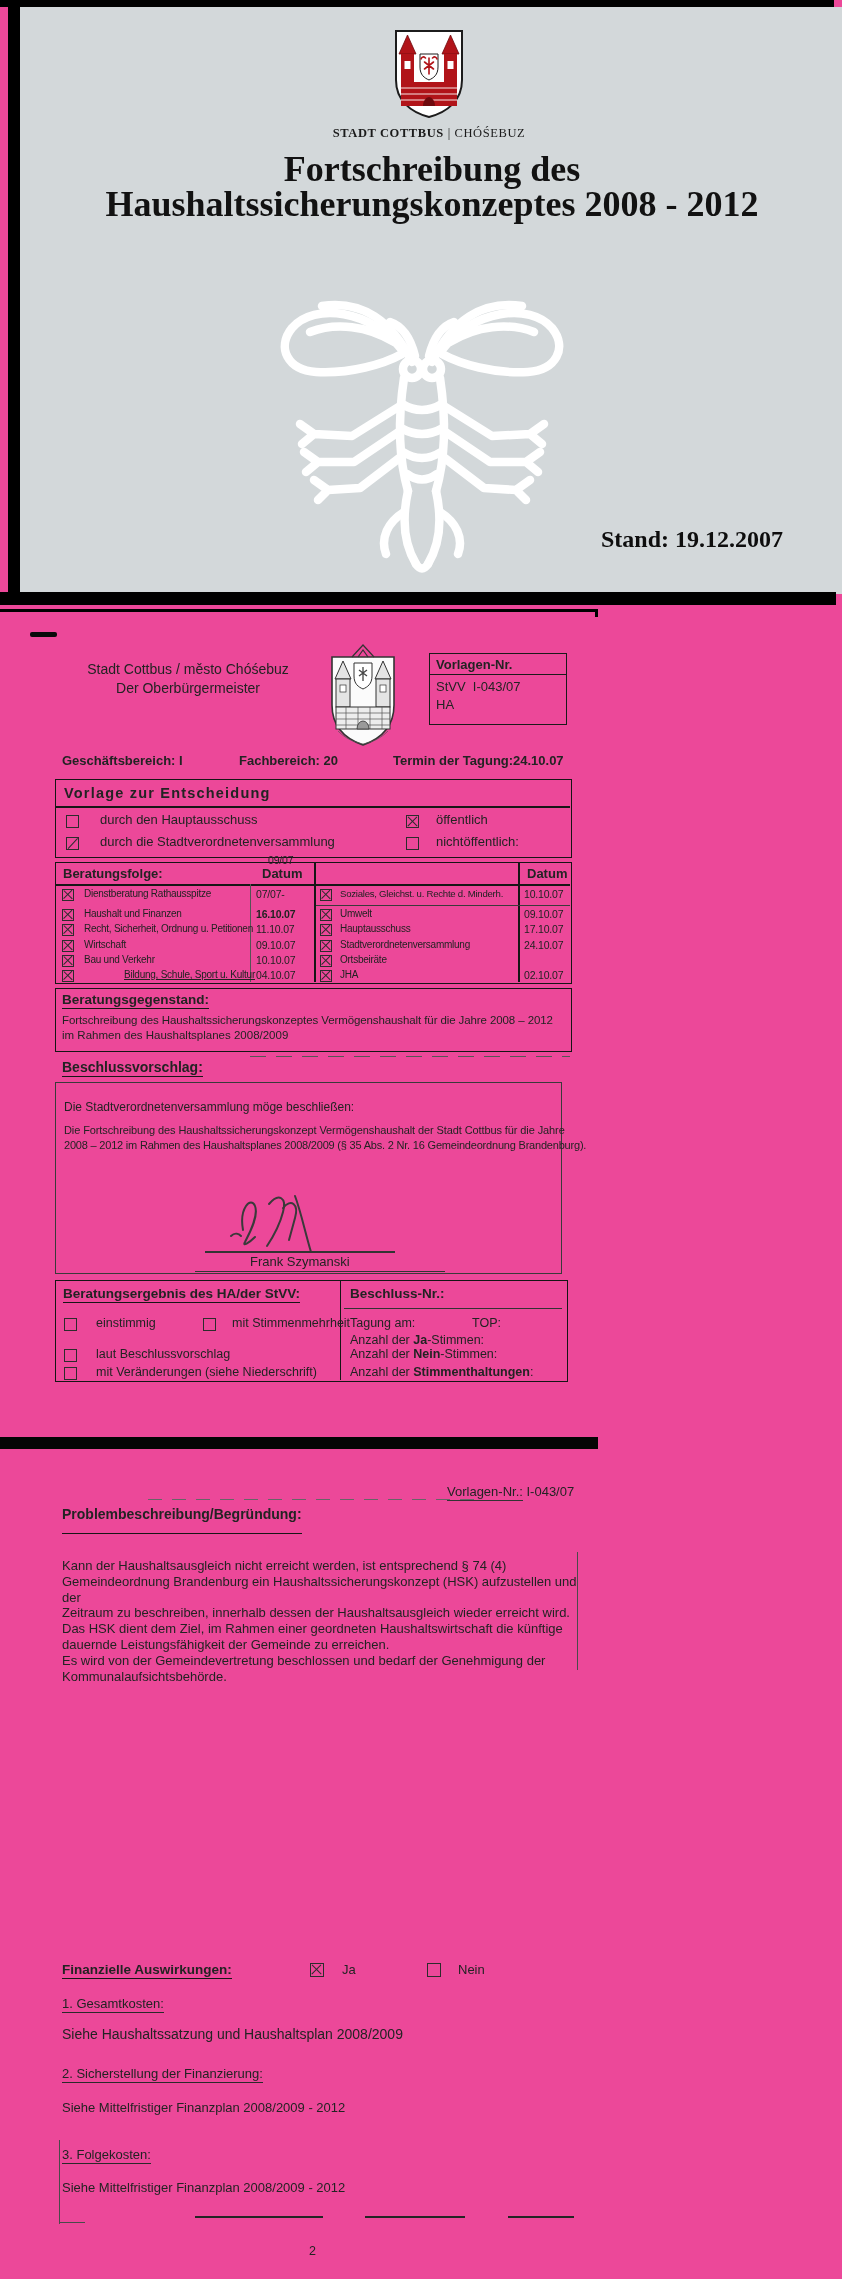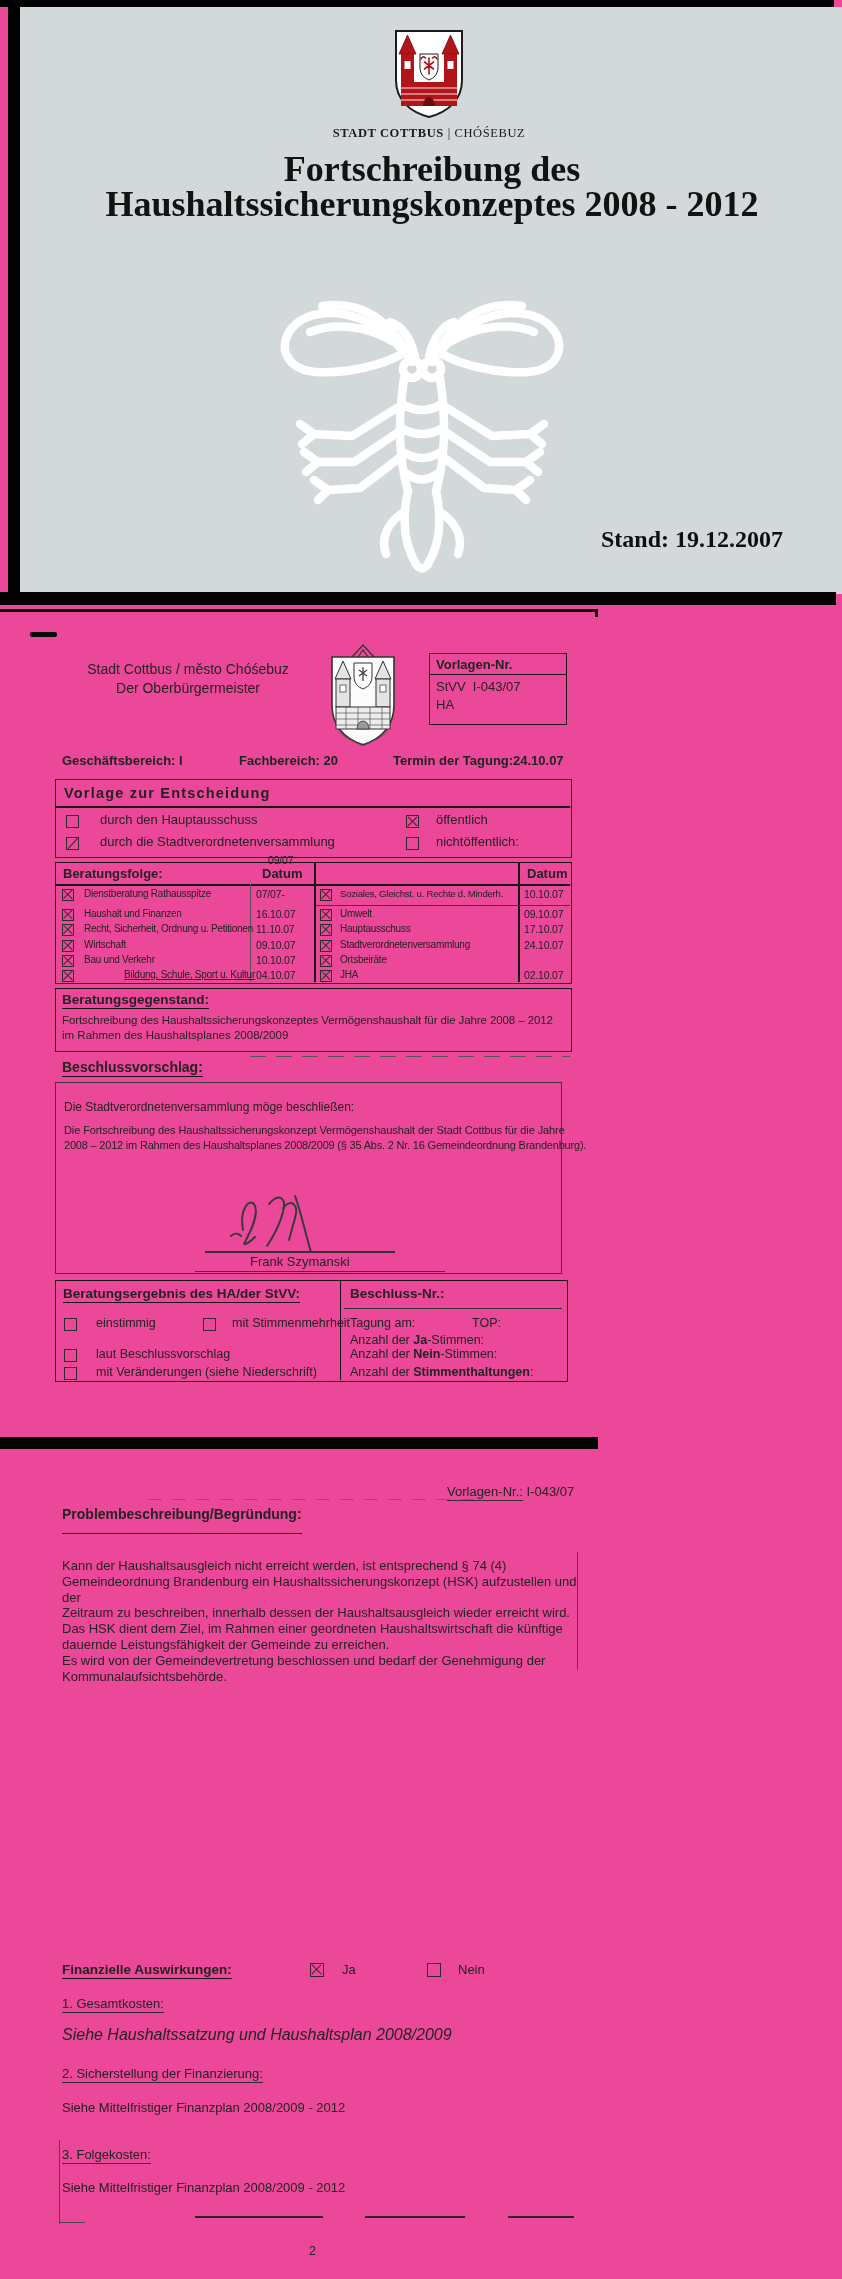--- a/index.html
+++ b/index.html
@@ -159,21 +159,21 @@
     <div class="abs vline" style="left:518px;top:862px;width:1.6px;height:120px;"></div>
     <div class="abs" style="left:316px;top:905px;width:254px;height:1px;background:#3a3a3a;"></div>
 
     <span class="cb sm cb-x" style="left:62px;top:889px;"></span>
     <div class="abs rowlabel" style="left:84px;top:888px;">Dienstberatung Rathausspitze</div>
     <div class="abs rowdate" style="left:256px;top:888px;">07/07-</div>
     <div class="abs rowdate" style="left:256px;top:854px;padding-left:12px;">09/07</div>
 
     <span class="cb sm cb-x" style="left:62px;top:909px;"></span>
     <div class="abs rowlabel" style="left:84px;top:908px;">Haushalt und Finanzen</div>
-    <div class="abs rowdate" style="left:256px;top:908px;">16.10.07</div>
+    <div class="abs rowdate" style="left:256px;top:908px;font-weight:bold;">16.10.07</div>
 
     <span class="cb sm cb-x" style="left:62px;top:924px;"></span>
     <div class="abs rowlabel" style="left:84px;top:923px;">Recht, Sicherheit, Ordnung u. Petitionen</div>
     <div class="abs rowdate" style="left:256px;top:923px;">11.10.07</div>
 
     <span class="cb sm cb-x" style="left:62px;top:940px;"></span>
     <div class="abs rowlabel" style="left:84px;top:939px;">Wirtschaft</div>
     <div class="abs rowdate" style="left:256px;top:939px;">09.10.07</div>
 
     <span class="cb sm cb-x" style="left:62px;top:955px;"></span>
@@ -284,21 +284,21 @@
     </div>
     <div class="abs" style="left:577px;top:1552px;width:1.2px;height:118px;background:#4a4a4a;"></div>
 
     <div class="abs b scan nw" style="left:62px;top:1962px;font-size:13.5px;border-bottom:1.5px solid #161616;padding-bottom:1px;">Finanzielle Auswirkungen:</div>
     <span class="cb cb-x" style="left:310px;top:1963px;width:12px;height:12px;"></span>
     <div class="abs scan nw" style="left:342px;top:1962px;font-size:13px;">Ja</div>
     <span class="cb" style="left:427px;top:1963px;width:12px;height:12px;"></span>
     <div class="abs scan nw" style="left:458px;top:1962px;font-size:13px;">Nein</div>
 
     <div class="abs scan nw" style="left:62px;top:1996px;font-size:13px;border-bottom:1.2px solid #2a2a2a;padding-bottom:1px;">1. Gesamtkosten:</div>
-    <div class="abs scan nw" style="left:62px;top:2026px;font-size:16px;font-style:italic;">Siehe Haushaltssatzung und Haushaltsplan 2008/2009</div>
+    <div class="abs scan nw" style="left:62px;top:2026px;font-size:14px;">Siehe Haushaltssatzung und Haushaltsplan 2008/2009</div>
 
     <div class="abs scan nw" style="left:62px;top:2066px;font-size:13px;border-bottom:1.2px solid #2a2a2a;padding-bottom:1px;">2. Sicherstellung der Finanzierung:</div>
     <div class="abs scan nw" style="left:62px;top:2100px;font-size:13px;">Siehe Mittelfristiger Finanzplan 2008/2009 - 2012</div>
 
     <div class="abs scan nw" style="left:62px;top:2147px;font-size:13px;border-bottom:1.2px solid #2a2a2a;padding-bottom:1px;">3. Folgekosten:</div>
     <div class="abs scan nw" style="left:62px;top:2180px;font-size:13px;">Siehe Mittelfristiger Finanzplan 2008/2009 - 2012</div>
 
     <div class="abs" style="left:59px;top:2140px;width:1.2px;height:84px;background:#4a4a4a;"></div>
     <div class="abs" style="left:59px;top:2222px;width:26px;height:1.2px;background:#4a4a4a;"></div>
     <div class="abs" style="left:195px;top:2216px;width:128px;height:1.6px;background:#242424;"></div>

